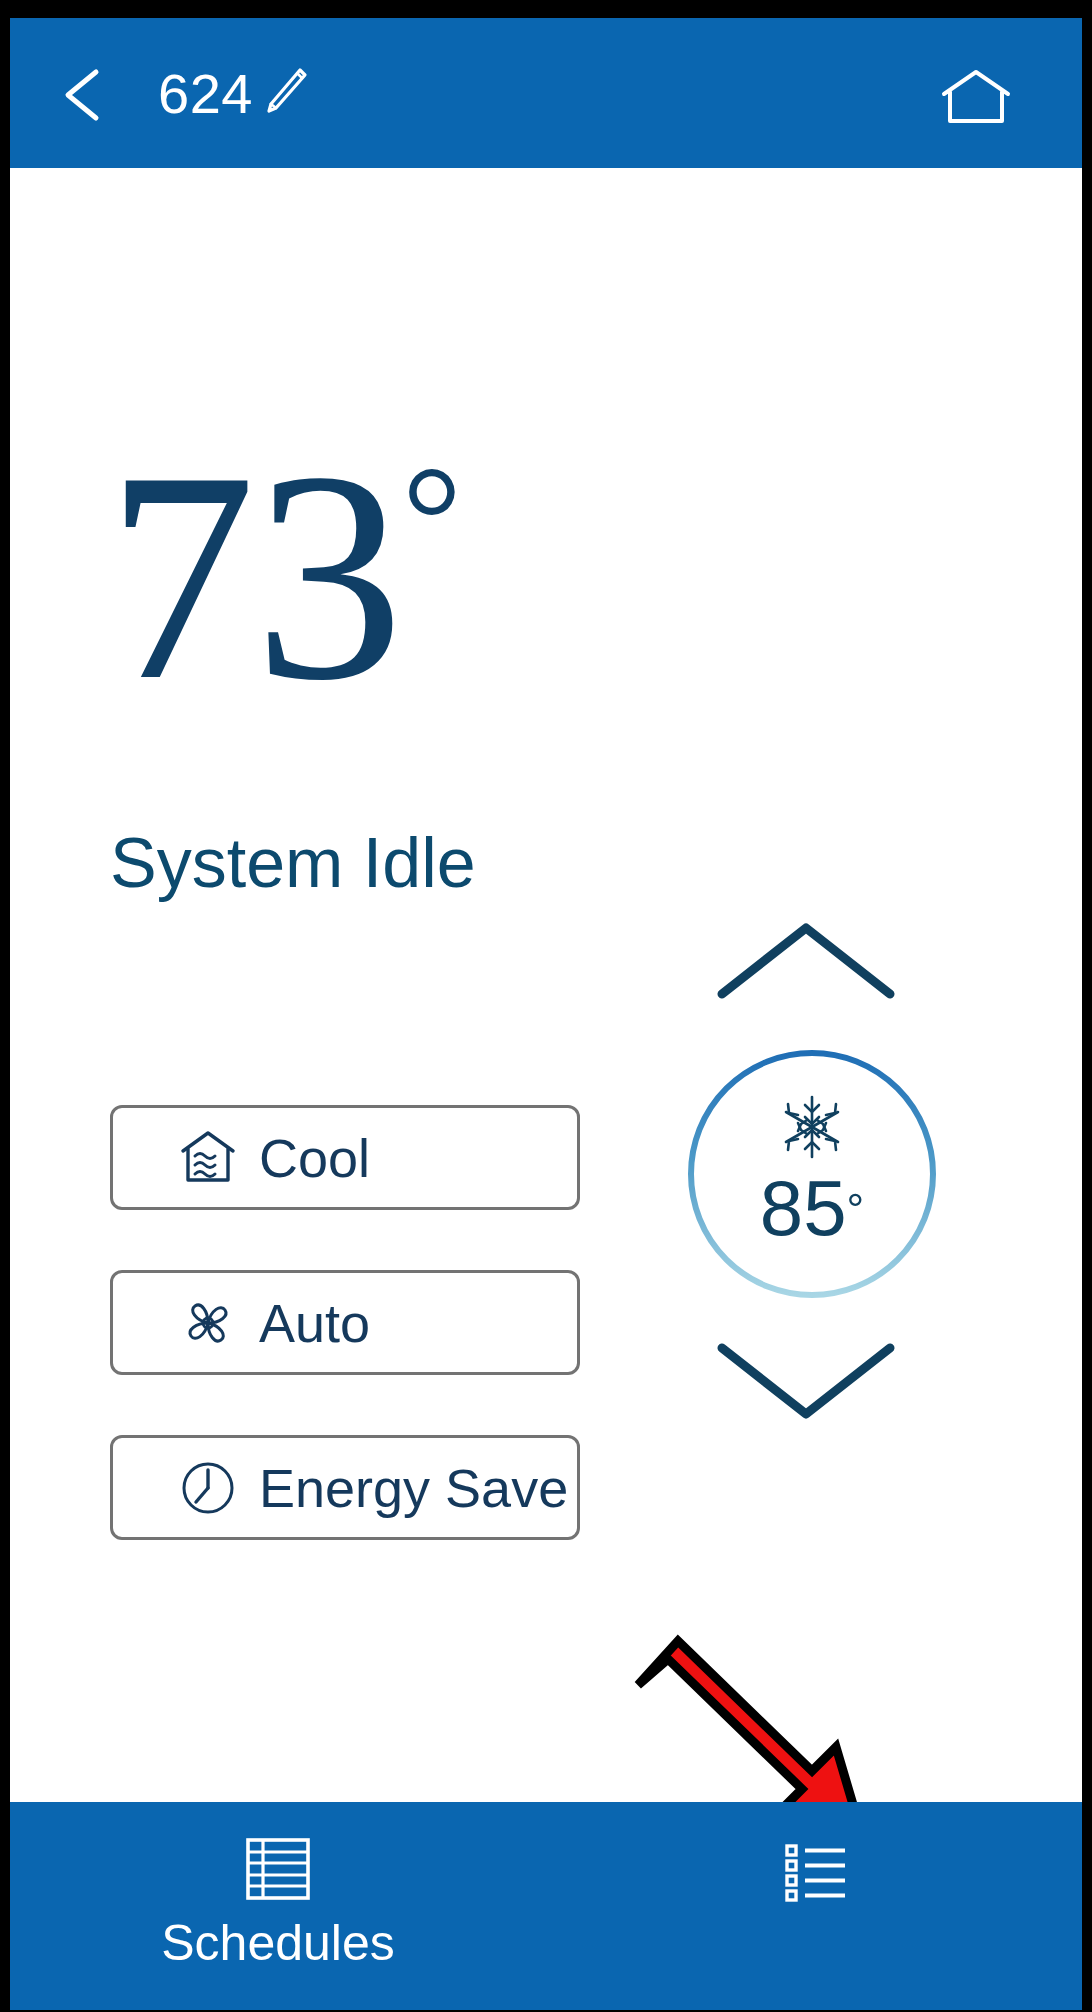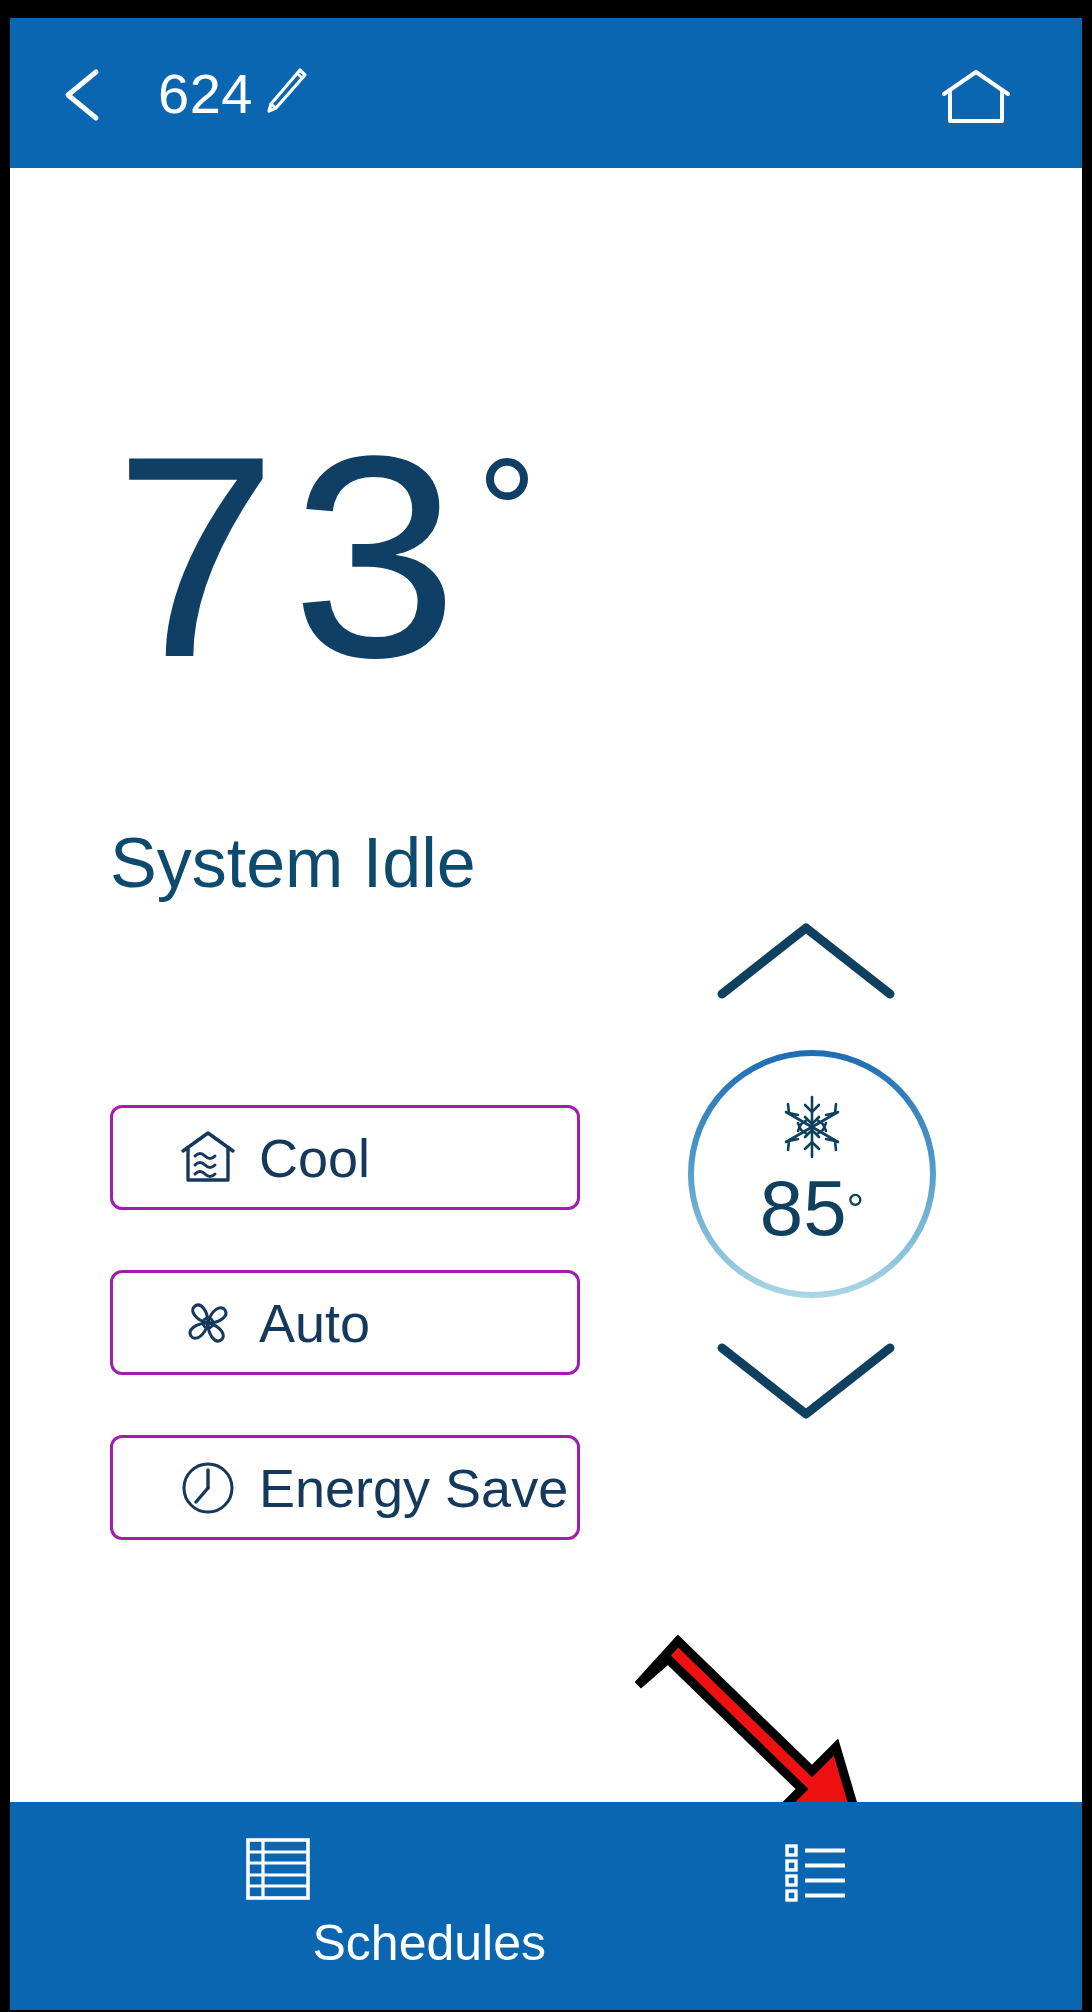--- a/index.html
+++ b/index.html
@@ -89,21 +89,21 @@
 
   .big-temp {
     position: absolute;
     left: 96px;
     top: 258px;
     font-size: 300px;
     font-weight: 200;
     color: #103f66;
     line-height: 300px;
     letter-spacing: -2px;
-    font-family: Liberation Mono, monospace;
+    font-family: Liberation Serif, serif;
     white-space: nowrap;
   }
   .big-temp .deg {
     font-size: 150px;
     vertical-align: top;
     line-height: 170px;
     position: relative;
     top: 8px;
   }
 
@@ -118,21 +118,21 @@
     font-family: "Liberation Sans", sans-serif;
     white-space: nowrap;
   }
 
   
   .mode-btn {
     position: absolute;
     left: 100px;
     width: 470px;
     height: 105px;
-    border: 3px solid #a21caf;
+    border: 3px solid #737373;
     border-radius: 12px;
     background: #ffffff;
     box-sizing: border-box;
     cursor: pointer;
   }
   .mode-btn .mb-icon {
     position: absolute;
     left: 66px;
     top: 50%;
     transform: translateY(-50%);
@@ -223,21 +223,21 @@
     transform: translateX(-50%);
     top: 32px;
     width: 70px;
     height: 70px;
   }
   .nav-label {
     position: absolute;
     left: 0;
     top: 112px;
     width: 100%;
-    text-align: right;
+    text-align: center;
     font-size: 50px;
     font-weight: 300;
     color: #ffffff;
     font-family: "Liberation Sans", sans-serif;
     white-space: nowrap;
   }
 
   
   .annot-arrow {
     position: absolute;

